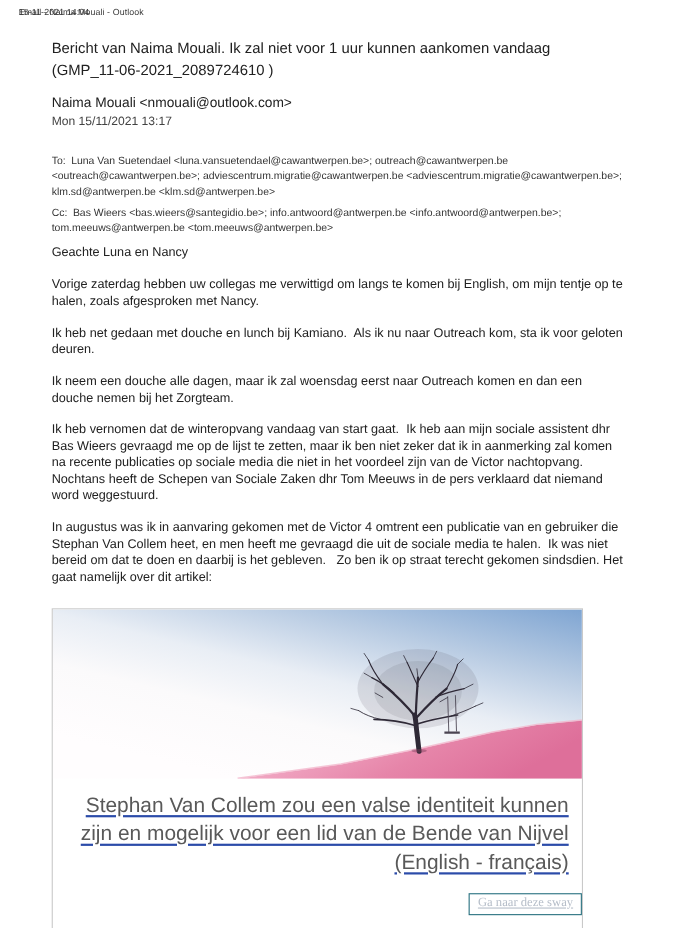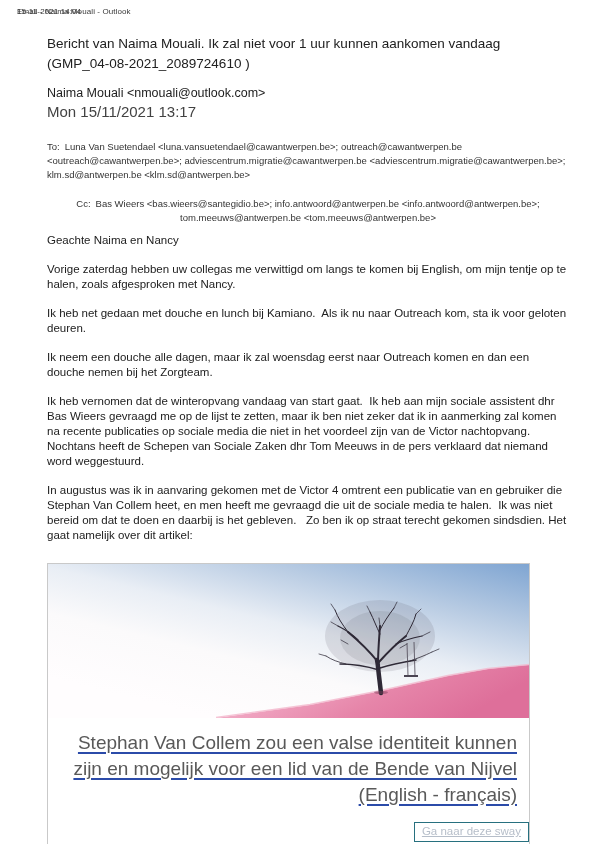--- a/index.html
+++ b/index.html
@@ -15,71 +15,71 @@
   }
   .print-header .ph-date { position:absolute; left:0; top:3px; }
   .print-header .ph-title { position:absolute; left:0; right:0; top:3px; text-align:left; }
   
   .content { position:absolute; top:0; left:47px; width:522px; }
   .subject {
     margin-top:34px; max-width:488px;
     font-size:13.5px; font-weight:normal; line-height:20px; color:#212121;
   }
   .from-line { margin-top:11px; font-size:12.5px; line-height:17px; color:#212121; }
-  .date-line { margin-top:3px; font-size:15px; line-height:13px; color:#424242; }
+  .date-line { margin-top:3px; font-size:11px; line-height:13px; color:#424242; }
   .recip { margin-top:22px; font-size:9.5px; line-height:14px; color:#333; white-space:pre-wrap; }
-  .recip.cc { margin-top:15px;text-align:center; }
+  .recip.cc { margin-top:5px; }
   .recip .recip-label { margin-right:5px; }
   .email-body { margin-top:2px; }
   .email-body p {
     margin-top:14px; font-size:11.5px; line-height:15px; color:#212121;
     white-space:pre-wrap; max-width:520px;
   }
   .email-body p.greeting { margin-top:8px; }
   
   .sway-card {
     margin-top:20px; width:483px; height:312px;
     border:1px solid #c9c9c9; background:#fff; text-align:right;
   }
   .sway-image-wrap { width:481px; height:154px; display:block; cursor:pointer; }
   .sway-image-wrap svg { display:block; width:481px; height:154px; }
   .sway-link {
     display:block; margin:12px 12px 0; font-size:19px; line-height:26px;
     color:#595959; cursor:pointer;
     text-decoration:underline; text-decoration-color:#2b4ba9;
     text-decoration-thickness:2px; text-underline-offset:3px;
   }
-  .sway-button-row { margin-top:13px; }
+  .sway-button-row { margin-top:13px;font-family:Liberation Serif, serif; }
   .sway-button {
     display:inline-block; border:1px solid #27707f; background:#fff;
     padding:2px 7px 3px; font-size:11.5px; line-height:13px;
     color:#b6bec9; text-decoration:underline; cursor:pointer;
   }
 </style>
 </head>
 <body>
 
 <div class="print-header">
   <span class="ph-date">15-11-2021 14:04</span>
   <span class="ph-title">Email - Naima Mouali - Outlook</span>
 </div>
 
 <div class="content">
 
-  <h1 class="subject">Bericht van Naima Mouali. Ik zal niet voor 1 uur kunnen aankomen vandaag (GMP_04-08-2021_2089724610 )</h1>
+  <h1 class="subject">Bericht van Naima Mouali. Ik zal niet voor 1 uur kunnen aankomen vandaag (GMP_11-06-2021_2089724610 )</h1>
 
   <div class="from-line">Naima Mouali &lt;nmouali@outlook.com&gt;</div>
   <div class="date-line">Mon 15/11/2021 13:17</div>
 
   <div class="recip to"><span class="recip-label">To:</span><span>Luna Van Suetendael &lt;luna.vansuetendael@cawantwerpen.be&gt;; outreach@cawantwerpen.be &lt;outreach@cawantwerpen.be&gt;; adviescentrum.migratie@cawantwerpen.be &lt;adviescentrum.migratie@cawantwerpen.be&gt;; klm.sd@antwerpen.be &lt;klm.sd@antwerpen.be&gt;</span></div>
 
   <div class="recip cc"><span class="recip-label">Cc:</span><span>Bas Wieers &lt;bas.wieers@santegidio.be&gt;; info.antwoord@antwerpen.be &lt;info.antwoord@antwerpen.be&gt;; tom.meeuws@antwerpen.be &lt;tom.meeuws@antwerpen.be&gt;</span></div>
 
   <div class="email-body">
-    <p class="greeting">Geachte Naima en Nancy</p>
+    <p class="greeting">Geachte Luna en Nancy</p>
     <p>Vorige zaterdag hebben uw collegas me verwittigd om langs te komen bij English, om mijn tentje op te halen, zoals afgesproken met Nancy.</p>
     <p>Ik heb net gedaan met douche en lunch bij Kamiano.  Als ik nu naar Outreach kom, sta ik voor geloten deuren.</p>
     <p>Ik neem een douche alle dagen, maar ik zal woensdag eerst naar Outreach komen en dan een douche nemen bij het Zorgteam.</p>
     <p>Ik heb vernomen dat de winteropvang vandaag van start gaat.  Ik heb aan mijn sociale assistent dhr Bas Wieers gevraagd me op de lijst te zetten, maar ik ben niet zeker dat ik in aanmerking zal komen na recente publicaties op sociale media die niet in het voordeel zijn van de Victor nachtopvang. Nochtans heeft de Schepen van Sociale Zaken dhr Tom Meeuws in de pers verklaard dat niemand word weggestuurd.</p>
     <p>In augustus was ik in aanvaring gekomen met de Victor 4 omtrent een publicatie van en gebruiker die Stephan Van Collem heet, en men heeft me gevraagd die uit de sociale media te halen.  Ik was niet bereid om dat te doen en daarbij is het gebleven.   Zo ben ik op straat terecht gekomen sindsdien. Het gaat namelijk over dit artikel:</p>
   </div>
 
   <div class="sway-card">
     <a class="sway-image-wrap">
       <svg viewBox="0 0 481 154" preserveAspectRatio="none">

